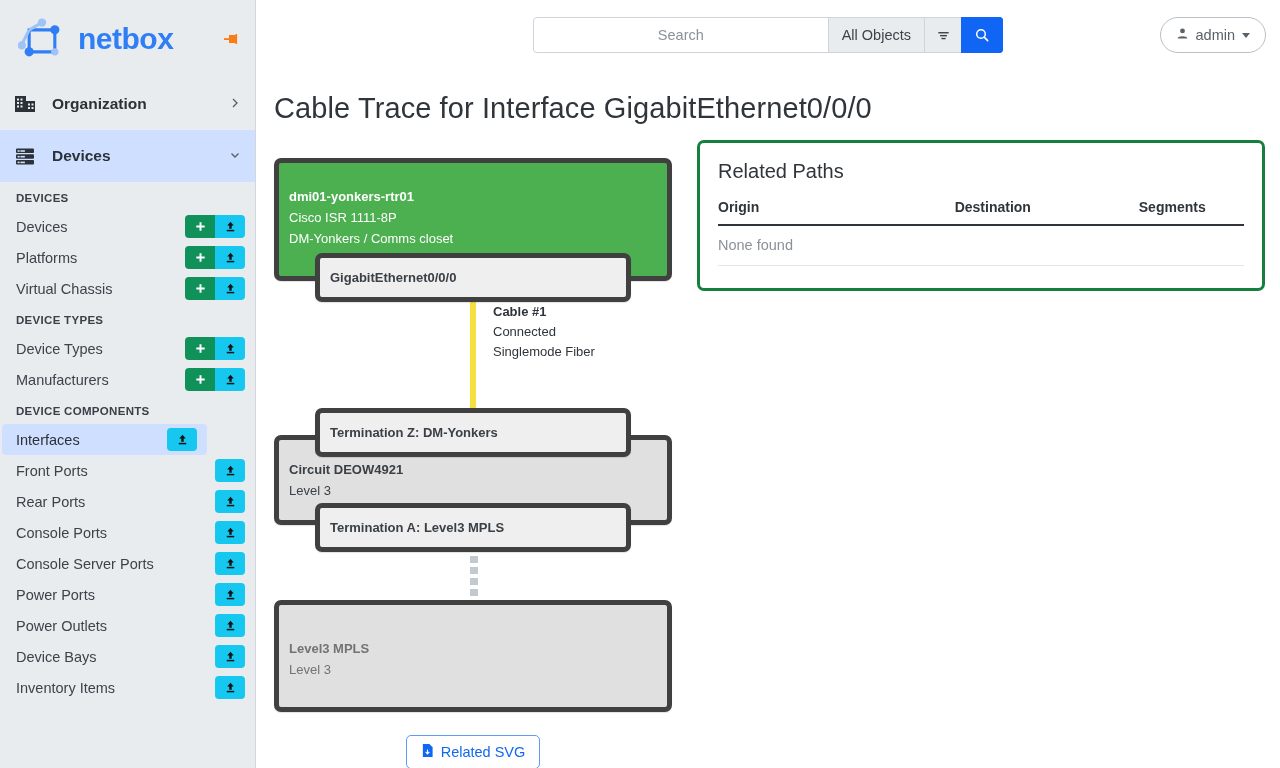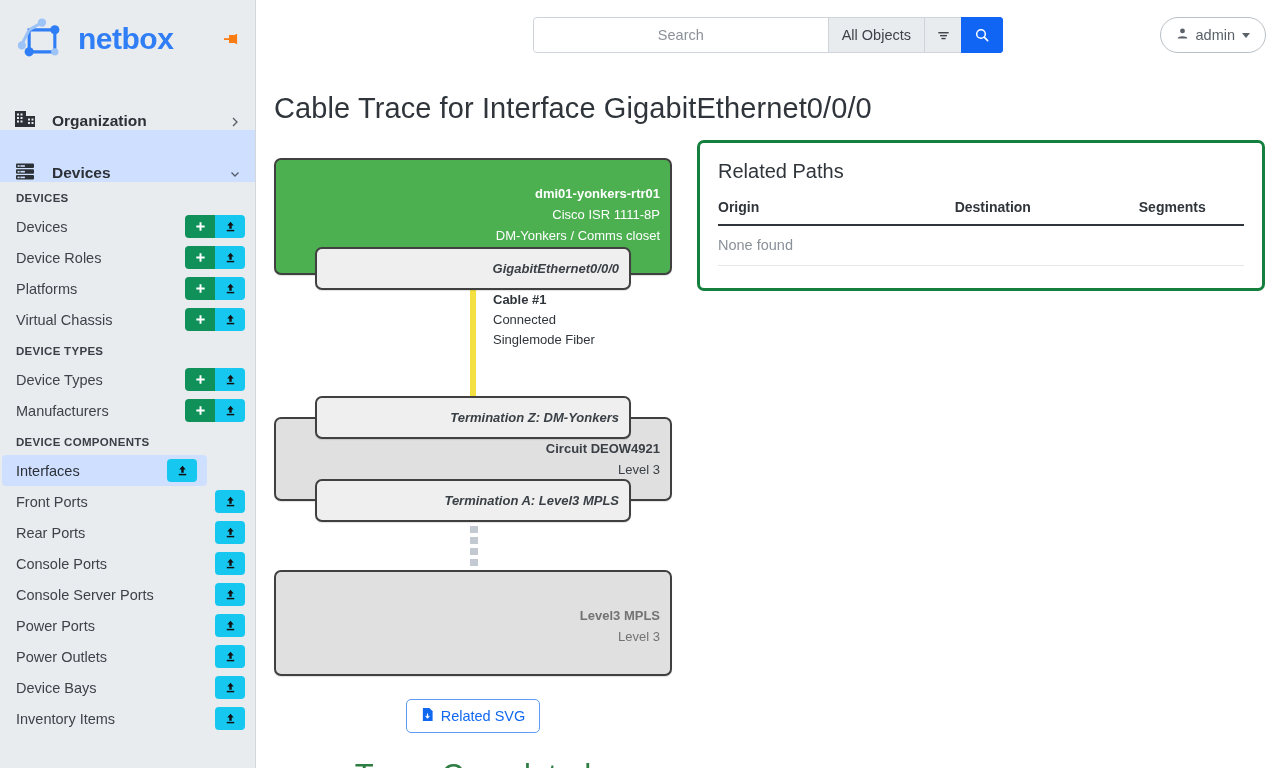--- a/index.html
+++ b/index.html
@@ -30,21 +30,21 @@
   }
   .brand-logo { width: 48px; height: 44px; flex: 0 0 48px; }
   .brand-word {
     font-size: 30px; font-weight: 700; color: #2f7ef6;
     letter-spacing: -0.5px; line-height: 1;
     margin-left: 2px;
   }
   .pin-icon { margin-left: auto; width: 16px; height: 16px; }
 
   .nav-group {
-    display: flex; align-items: flex-end;
+    display: flex; align-items: center;
     height: 52px;
     padding: 0 14px 0 14px;
     cursor: pointer;
     background: #e9ecef;
   }
   .nav-group.active { background: #cfdfff; }
   .nav-group .gicon { width: 22px; height: 22px; flex: 0 0 22px; margin-right: 16px; }
   .nav-group .glabel { font-size: 15.5px; font-weight: 700; color: #2c3137; }
   .nav-group .chev { margin-left: auto; color: #555d66; font-size: 12px; line-height: 1; }
 
@@ -122,37 +122,37 @@
   .page-title {
     position: absolute; left: 18px; top: 73px;
     font-size: 29px; font-weight: 400; color: #2f353b;
     letter-spacing: 0.1px;
   }
 
   
   .trace-col { position: absolute; left: 18px; top: 158px; width: 398px; }
   .node {
     position: relative;
-    border: 2px solid #404040;
+    border: 5px solid #404040;
     border-radius: 7px;
-    text-align: right;
+    text-align: left;
     box-shadow: 0 1px 1px rgba(0,0,0,.12);
   }
   .node .l1 { font-weight: 700; font-size: 13px; }
   .node .l2, .node .l3 { font-size: 13px; }
   .node-device {
     background: #4caf50; color: #ffffff;
     padding: 26px 10px 30px; width: 398px;
   }
   .node-device .l1 { margin-bottom: 6px; }
   .node-device .l2 { margin-bottom: 6px; }
   .node-term {
     background: #efefef; color: #3a4046;
     width: 316px; margin: 0 auto;
-    padding: 12px 10px; position: relative; z-index: 3; font-style: italic;
+    padding: 12px 10px; position: relative; z-index: 3;
   }
   .node-circuit {
     background: #e0e0e0; color: #3a4046;
     width: 398px; padding: 22px 10px; position: relative; z-index: 1;
   }
   .node-circuit .l1 { margin-bottom: 6px; }
   .node-endpoint {
     background: #e0e0e0; color: #737373;
     width: 398px; padding: 36px 10px 30px;
   }
@@ -306,36 +306,20 @@
         </button>
         <button class="mini-btn mini-imp">
           <svg viewBox="0 0 14 14" width="13" height="13">
               <path d="M7 2 L10.5 6 H8.3 V9.5 H5.7 V6 H3.5 Z" fill="#111"></path>
               <rect x="3" y="10.6" width="8" height="1.6" fill="#111"></rect>
             </svg>
         </button>
       </span>
     </div>
     <div class="nav-item">
-      <span class="nm">Device Roles</span>
-      <span class="btn-pair">
-        <button class="mini-btn mini-add">
-          <svg viewBox="0 0 14 14" width="13" height="13">
-              <path d="M7 2.5 V11.5 M2.5 7 H11.5" stroke="#fff" stroke-width="2.1" fill="none"></path>
-            </svg>
-        </button>
-        <button class="mini-btn mini-imp">
-          <svg viewBox="0 0 14 14" width="13" height="13">
-              <path d="M7 2 L10.5 6 H8.3 V9.5 H5.7 V6 H3.5 Z" fill="#111"></path>
-              <rect x="3" y="10.6" width="8" height="1.6" fill="#111"></rect>
-            </svg>
-        </button>
-      </span>
-    </div>
-    <div class="nav-item">
       <span class="nm">Platforms</span>
       <span class="btn-pair">
         <button class="mini-btn mini-add">
           <svg viewBox="0 0 14 14" width="13" height="13">
               <path d="M7 2.5 V11.5 M2.5 7 H11.5" stroke="#fff" stroke-width="2.1" fill="none"></path>
             </svg>
         </button>
         <button class="mini-btn mini-imp">
           <svg viewBox="0 0 14 14" width="13" height="13">
               <path d="M7 2 L10.5 6 H8.3 V9.5 H5.7 V6 H3.5 Z" fill="#111"></path>

